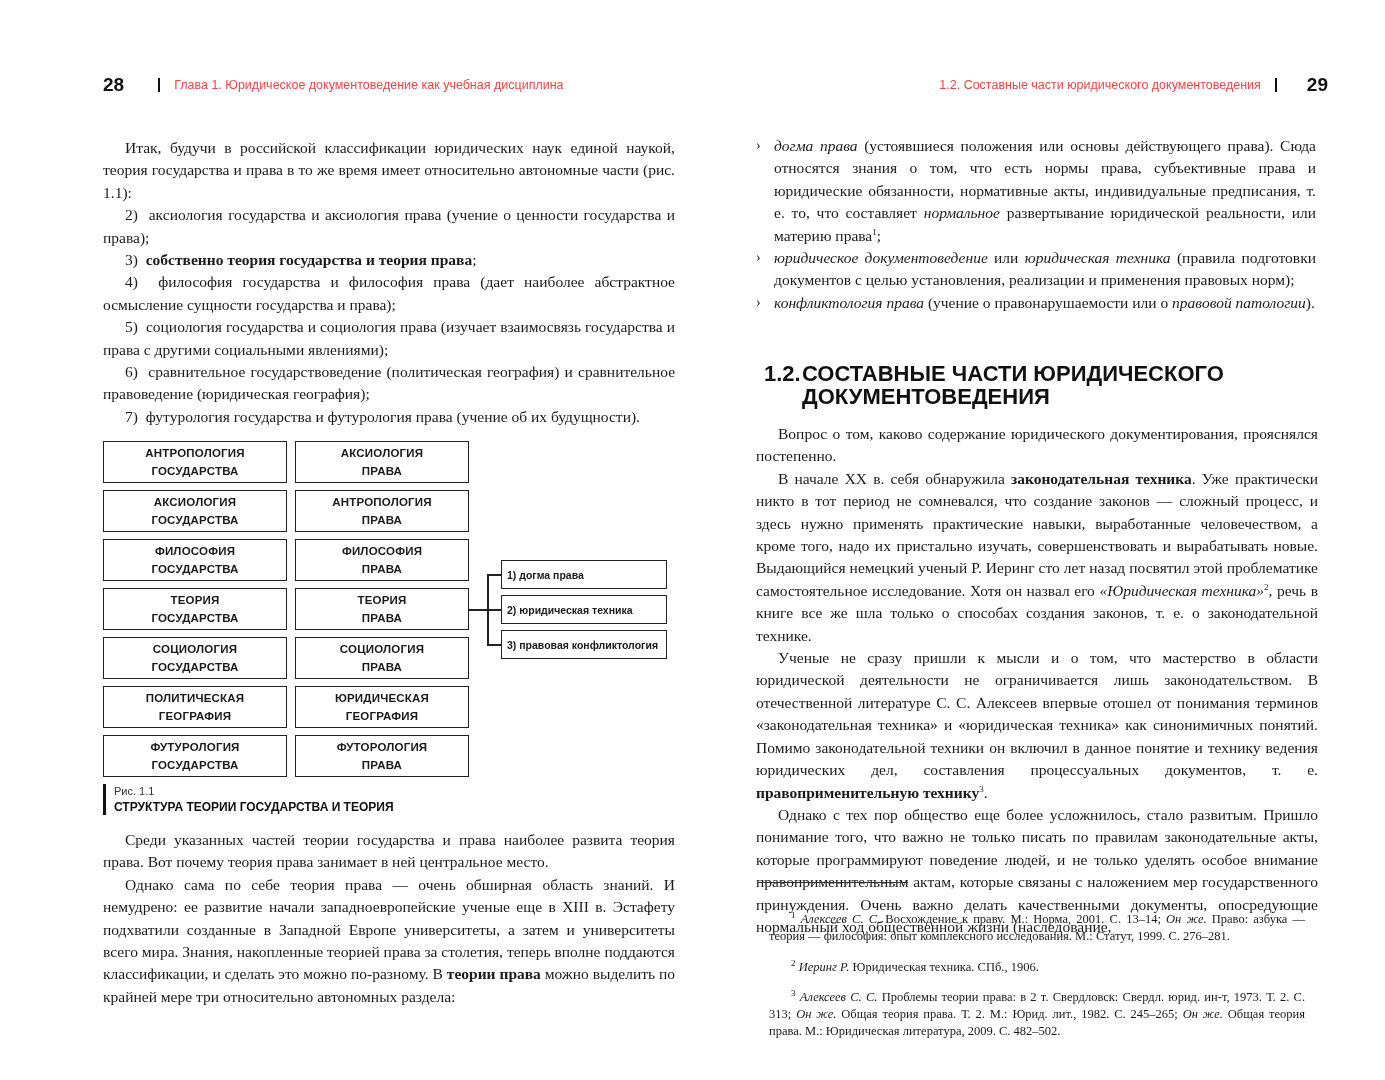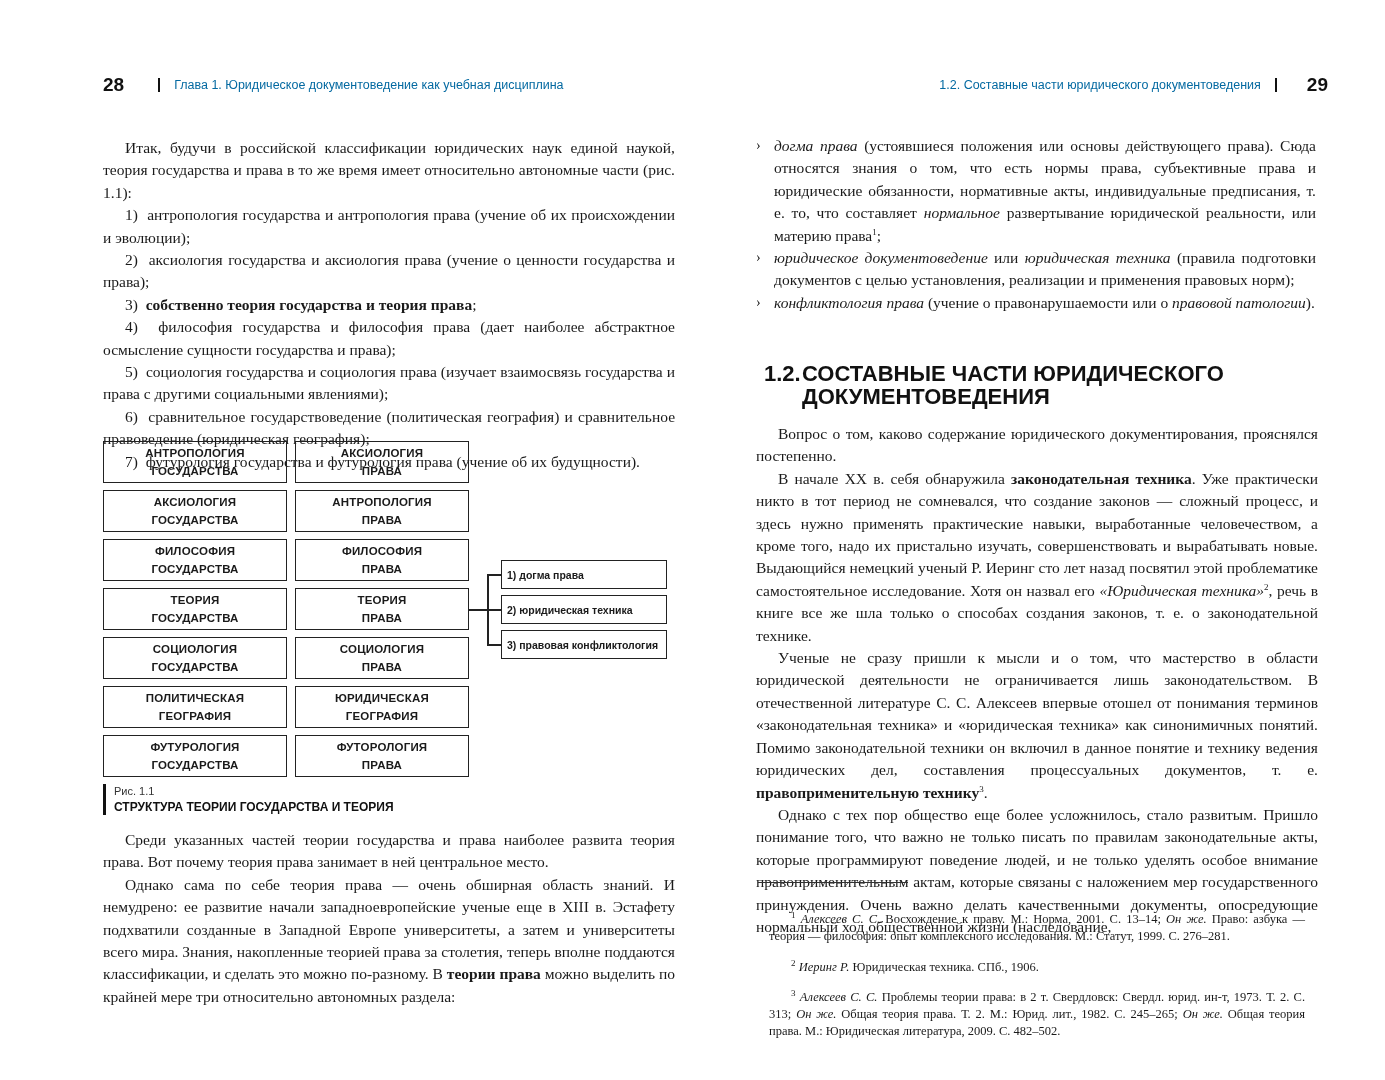--- a/index.html
+++ b/index.html
@@ -8,21 +8,21 @@
     background: #ffffff; color: #1a1a1a; position: relative;
     font-family: "Liberation Serif", serif;
   }
   .page { position: absolute; top: 0; height: 1080px; }
   .page.left { left: 11px; width: 692px; }
   .page.right { left: 692px; width: 693px; }
 
   .runhead { position: absolute; top: 74px; font-family: "Liberation Sans", sans-serif; display: flex; align-items: center; }
   .runhead .num { font-size: 19px; font-weight: bold; color: #111; }
   .runhead .bar { display: inline-block; width: 2px; height: 14px; background: #111; margin: 0 14px; }
-  .runhead .title { font-size: 12.5px; color: #0369a1; }
+  .runhead .title { font-size: 12.5px; color: #ef4444; }
   .left .runhead { left: 92px; }
   .left .runhead .bar { margin-left: 34px; }
   .right .runhead { right: 57px; }
   .right .runhead .bar { margin-right: 30px; margin-left: 14px; }
 
   .text { position: absolute; font-size: 15.5px; line-height: 22.4px; text-align: justify; }
   .left .text.top { left: 92px; top: 137px; width: 572px; }
   .left .text.bottom { left: 92px; top: 829px; width: 572px; }
   .right .text.top { left: 62px; top: 135px; width: 562px; }
   .right .text.body { left: 64px; top: 423px; width: 562px; }
@@ -58,21 +58,20 @@
 
 <div class="page left">
   <div class="runhead">
     <span class="num">28</span>
     <span class="bar"></span>
     <span class="title">Глава 1. Юридическое документоведение как учебная дисциплина</span>
   </div>
 
   <div class="text top">
     <p class="p">Итак, будучи в российской классификации юридических наук единой наукой, теория государства и права в то же время имеет относительно автономные части (рис. 1.1):</p>
-    <p class="p"><span>1)</span>&nbsp; <span>антропология государства и антропология права (учение об их происхождении и эволюции);</span></p>
     <p class="p"><span>2)</span>&nbsp; <span>аксиология государства и аксиология права (учение о ценности государства и права);</span></p>
     <p class="p"><span>3)</span>&nbsp; <b>собственно теория государства и теория права</b><span>;</span></p>
     <p class="p"><span>4)</span>&nbsp; <span>философия государства и философия права (дает наиболее абстрактное осмысление сущности государства и права);</span></p>
     <p class="p"><span>5)</span>&nbsp; <span>социология государства и социология права (изучает взаимосвязь государства и права с другими социальными явлениями);</span></p>
     <p class="p"><span>6)</span>&nbsp; <span>сравнительное государствоведение (политическая география) и сравнительное правоведение (юридическая география);</span></p>
     <p class="p"><span>7)</span>&nbsp; <span>футурология государства и футурология права (учение об их будущности).</span></p>
   </div>
 
   <div class="fig">
 

